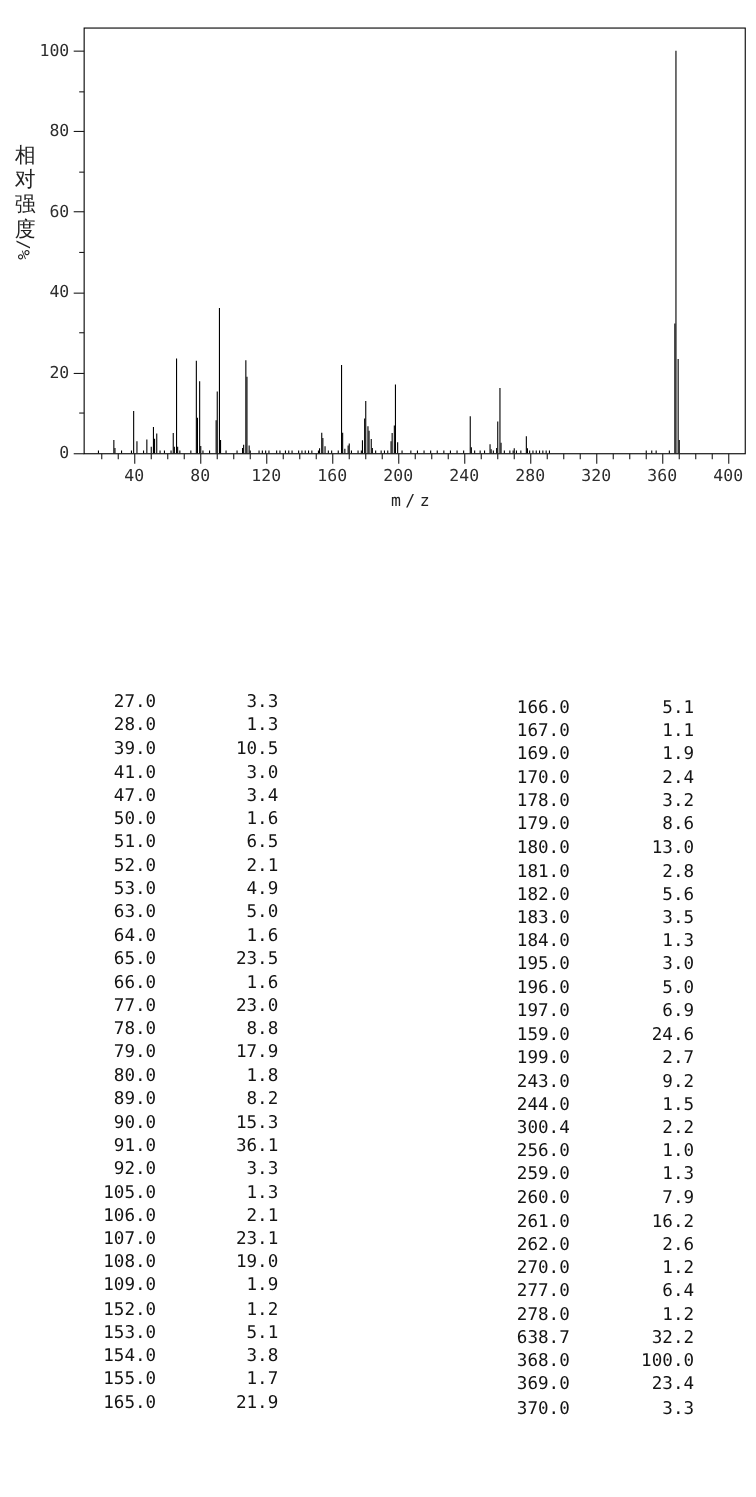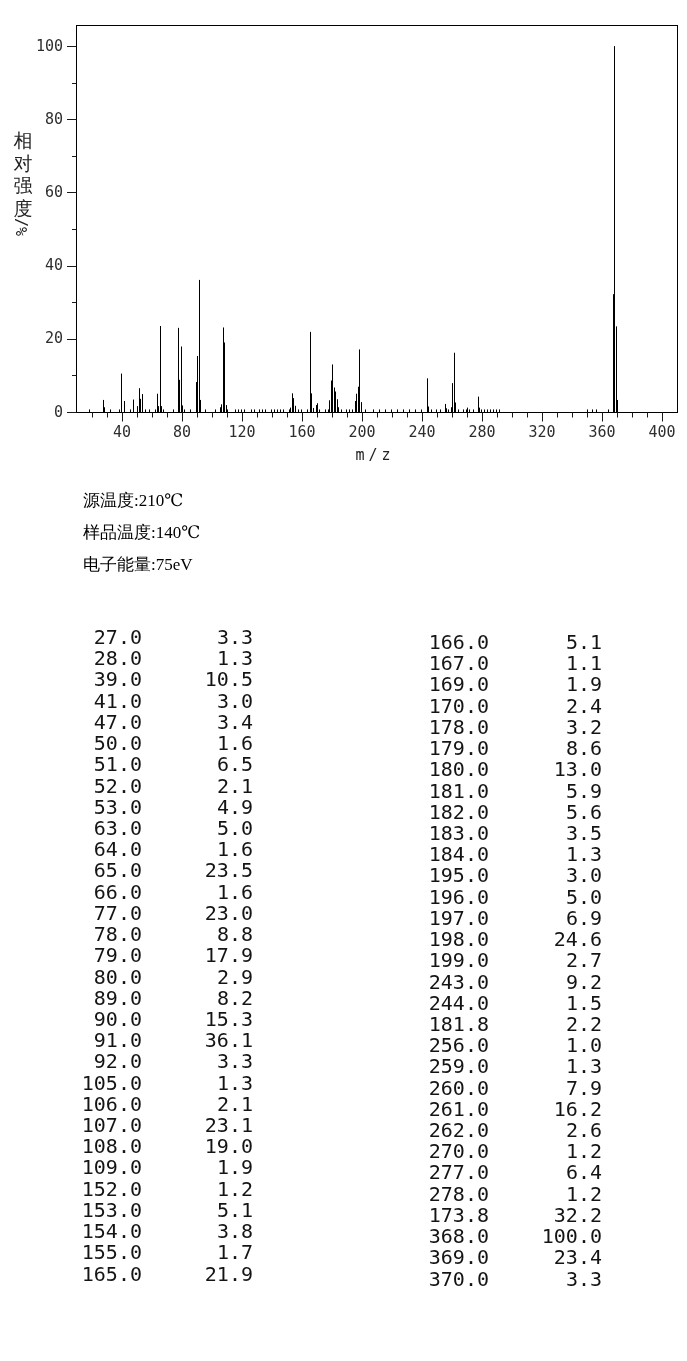--- a/index.html
+++ b/index.html
@@ -14,24 +14,24 @@
   svg text.cjk{font-family:"Liberation Serif","DejaVu Serif",serif;}
   .params{
     position:absolute;left:83px;top:492px;
     font-family:"Liberation Serif","DejaVu Serif",serif;
     font-size:17px;color:#000;
   }
   .params .pline{height:18px;line-height:18px;margin-bottom:14px;white-space:nowrap;}
   .peak-col{
     position:absolute;
     font-family:"DejaVu Sans Mono","Liberation Mono",monospace;
-    font-size:20px;color:#141414;
+    font-size:16px;color:#141414;
   }
   .col-left{left:80px;top:627px;width:173px;}
-  .col-right{left:427px;top:632px;width:175px;}
+  .col-right{left:456px;top:632px;width:175px;}
   .trow{display:flex;height:21.23px;line-height:21.23px;}
   .trow .mz{width:62px;text-align:right;white-space:pre;}
   .trow .ri{flex:1;text-align:right;white-space:pre;}
 </style>
 </head>
 <body>
 
 <div class="page">
 
   <svg id="spectrum-svg" width="687" height="470" viewBox="0 0 687 470">
@@ -246,25 +246,20 @@
       <text x="375" y="460" text-anchor="middle" font-size="15" letter-spacing="4" fill="#222222">m/z</text>
       <g fill="#222222">
         <text x="23" y="147" text-anchor="middle" font-size="19" class="cjk">相</text>
         <text x="23" y="169.5" text-anchor="middle" font-size="19" class="cjk">对</text>
         <text x="23" y="192" text-anchor="middle" font-size="19" class="cjk">强</text>
         <text x="23" y="214.5" text-anchor="middle" font-size="19" class="cjk">度</text>
         <text transform="translate(16,218) rotate(90)" font-size="15">/%</text>
       </g>
     </svg>
 
-  <div class="params">
-    <div class="pline">源温度:210℃</div>
-    <div class="pline">样品温度:140℃</div>
-    <div class="pline">电子能量:75eV</div>
-  </div>
 
   <div class="peak-col col-left" id="col-left">
       <div class="trow">
         <span class="mz">27.0</span>
         <span class="ri">3.3</span>
       </div>
       <div class="trow">
         <span class="mz">28.0</span>
         <span class="ri">1.3</span>
       </div>
@@ -319,21 +314,21 @@
       <div class="trow">
         <span class="mz">78.0</span>
         <span class="ri">8.8</span>
       </div>
       <div class="trow">
         <span class="mz">79.0</span>
         <span class="ri">17.9</span>
       </div>
       <div class="trow">
         <span class="mz">80.0</span>
-        <span class="ri">2.9</span>
+        <span class="ri">1.8</span>
       </div>
       <div class="trow">
         <span class="mz">89.0</span>
         <span class="ri">8.2</span>
       </div>
       <div class="trow">
         <span class="mz">90.0</span>
         <span class="ri">15.3</span>
       </div>
       <div class="trow">
@@ -409,21 +404,21 @@
       <div class="trow">
         <span class="mz">179.0</span>
         <span class="ri">8.6</span>
       </div>
       <div class="trow">
         <span class="mz">180.0</span>
         <span class="ri">13.0</span>
       </div>
       <div class="trow">
         <span class="mz">181.0</span>
-        <span class="ri">5.9</span>
+        <span class="ri">2.8</span>
       </div>
       <div class="trow">
         <span class="mz">182.0</span>
         <span class="ri">5.6</span>
       </div>
       <div class="trow">
         <span class="mz">183.0</span>
         <span class="ri">3.5</span>
       </div>
       <div class="trow">
@@ -436,37 +431,37 @@
       </div>
       <div class="trow">
         <span class="mz">196.0</span>
         <span class="ri">5.0</span>
       </div>
       <div class="trow">
         <span class="mz">197.0</span>
         <span class="ri">6.9</span>
       </div>
       <div class="trow">
-        <span class="mz">198.0</span>
+        <span class="mz">159.0</span>
         <span class="ri">24.6</span>
       </div>
       <div class="trow">
         <span class="mz">199.0</span>
         <span class="ri">2.7</span>
       </div>
       <div class="trow">
         <span class="mz">243.0</span>
         <span class="ri">9.2</span>
       </div>
       <div class="trow">
         <span class="mz">244.0</span>
         <span class="ri">1.5</span>
       </div>
       <div class="trow">
-        <span class="mz">181.8</span>
+        <span class="mz">300.4</span>
         <span class="ri">2.2</span>
       </div>
       <div class="trow">
         <span class="mz">256.0</span>
         <span class="ri">1.0</span>
       </div>
       <div class="trow">
         <span class="mz">259.0</span>
         <span class="ri">1.3</span>
       </div>
@@ -488,21 +483,21 @@
       </div>
       <div class="trow">
         <span class="mz">277.0</span>
         <span class="ri">6.4</span>
       </div>
       <div class="trow">
         <span class="mz">278.0</span>
         <span class="ri">1.2</span>
       </div>
       <div class="trow">
-        <span class="mz">173.8</span>
+        <span class="mz">638.7</span>
         <span class="ri">32.2</span>
       </div>
       <div class="trow">
         <span class="mz">368.0</span>
         <span class="ri">100.0</span>
       </div>
       <div class="trow">
         <span class="mz">369.0</span>
         <span class="ri">23.4</span>
       </div>

